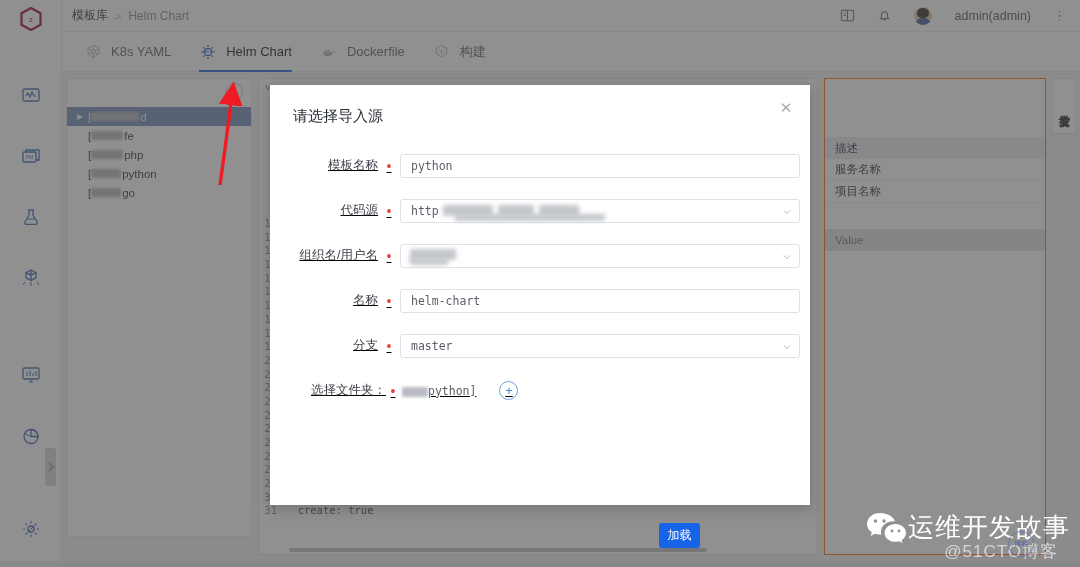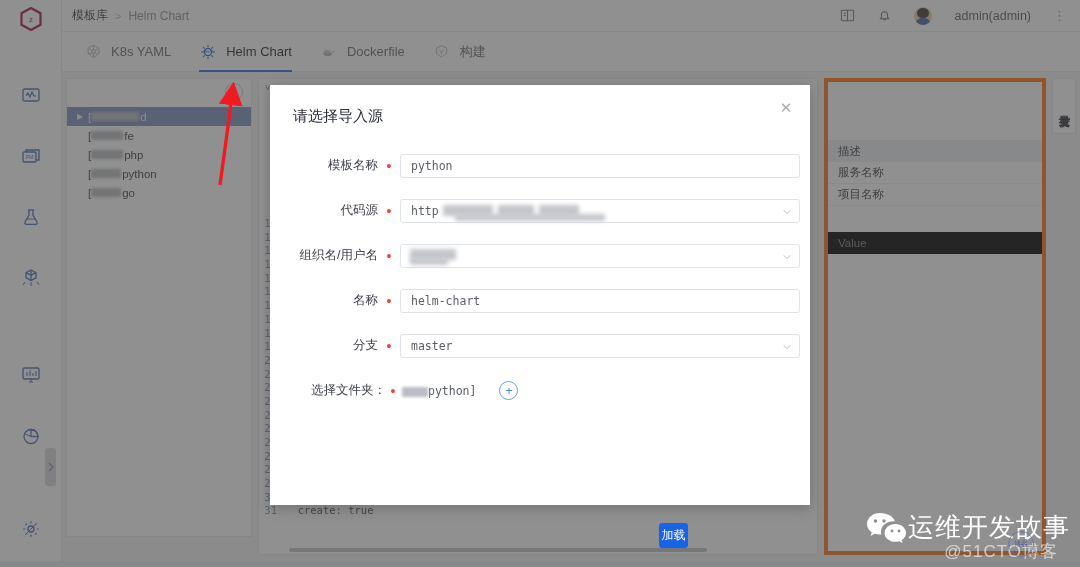--- a/index.html
+++ b/index.html
@@ -142,34 +142,34 @@
   .ln { width: 26px; text-align: right; color: #7f94b8; flex: none; padding-right: 8px; }
   .ct { color: #4b5361; white-space: pre; }
   .hscroll {
     position: absolute; left: 30px; right: 110px; bottom: 2px; height: 4px;
     background: #bfc3c9; border-radius: 2px;
   }
 
   
   .rpanel {
     position: absolute; right: 34px; top: 6px; width: 222px; bottom: 12px;
-    background: #ffffff; border: 4px solid #f97316;
+    background: #ffffff; border: 1px solid #f97316;
   }
   .rp-spacer { height: 58px; }
   .rp-head {
     height: 22px; background: #edeff2; display: flex; align-items: center;
     padding-left: 10px; font-size: 11.5px; color: #3d4149;
   }
   .rp-row {
     height: 22px; display: flex; align-items: center; padding-left: 10px;
     font-size: 11.5px; color: #3d4149; border-bottom: 1px solid #f0f1f3;
   }
   .rp-gap { height: 26px; }
   .rp-head2 {
-    height: 22px; background: #000000; display: flex; align-items: center;
+    height: 22px; background: #e5e5e5; display: flex; align-items: center;
     padding-left: 10px; font-size: 11.5px; color: #7c818a;
   }
   .rp-empty {
     height: 30px; display: flex; align-items: center; padding-left: 6px;
     font-size: 11.5px; color: #8d9199;
   }
 
   .vtab {
     position: absolute; right: 4px; top: 6px;
     width: 24px; height: 56px;
@@ -197,21 +197,21 @@
   .m-title {
     position: absolute; left: 23px; top: 22px;
     font-size: 15px; color: #2c3038; font-weight: 400;
   }
   .m-close {
     position: absolute; right: 14px; top: 13px;
     width: 20px; height: 20px; color: #a8acb3; font-size: 15px;
     display: flex; align-items: center; justify-content: center; cursor: pointer;
   }
   .form { position: absolute; left: 0; right: 0; top: 58px; }
-  .frow { display: flex; align-items: center; height: 45px; }
+  .frow { display: flex; align-items: center; height: 45px; text-decoration: underline; }
   .flabel {
     width: 108px; text-align: right; font-size: 12.5px; color: #3d4149;
     padding-right: 0;
   }
   .freq {
     width: 22px; text-align: center; color: #e8453c; font-size: 14px; line-height: 1;
   }
   .fctl { width: 400px; position: relative; }
   .finput {
     width: 400px; height: 24px;
@@ -235,21 +235,21 @@
     position: relative; padding-left: 28px;
   }
   .folder-add {
     width: 19px; height: 19px; border-radius: 50%;
     border: 1px solid #6f9fe0; color: #4d86d8;
     display: flex; align-items: center; justify-content: center;
     font-size: 13px; line-height: 1; cursor: pointer;
   }
   .m-submit {
     position: absolute; left: 389px; top: 438px;
-    width: 29px; height: 25px;
+    width: 41px; height: 25px;
     background: #1764e8; border: none; border-radius: 3px;
     color: #fff; font-size: 12px; cursor: pointer;
     font-family: "Liberation Sans", sans-serif;
   }
 
   
   .arrow { position: absolute; left: 205px; top: 80px; pointer-events: none; }
 
   
   .wm {

